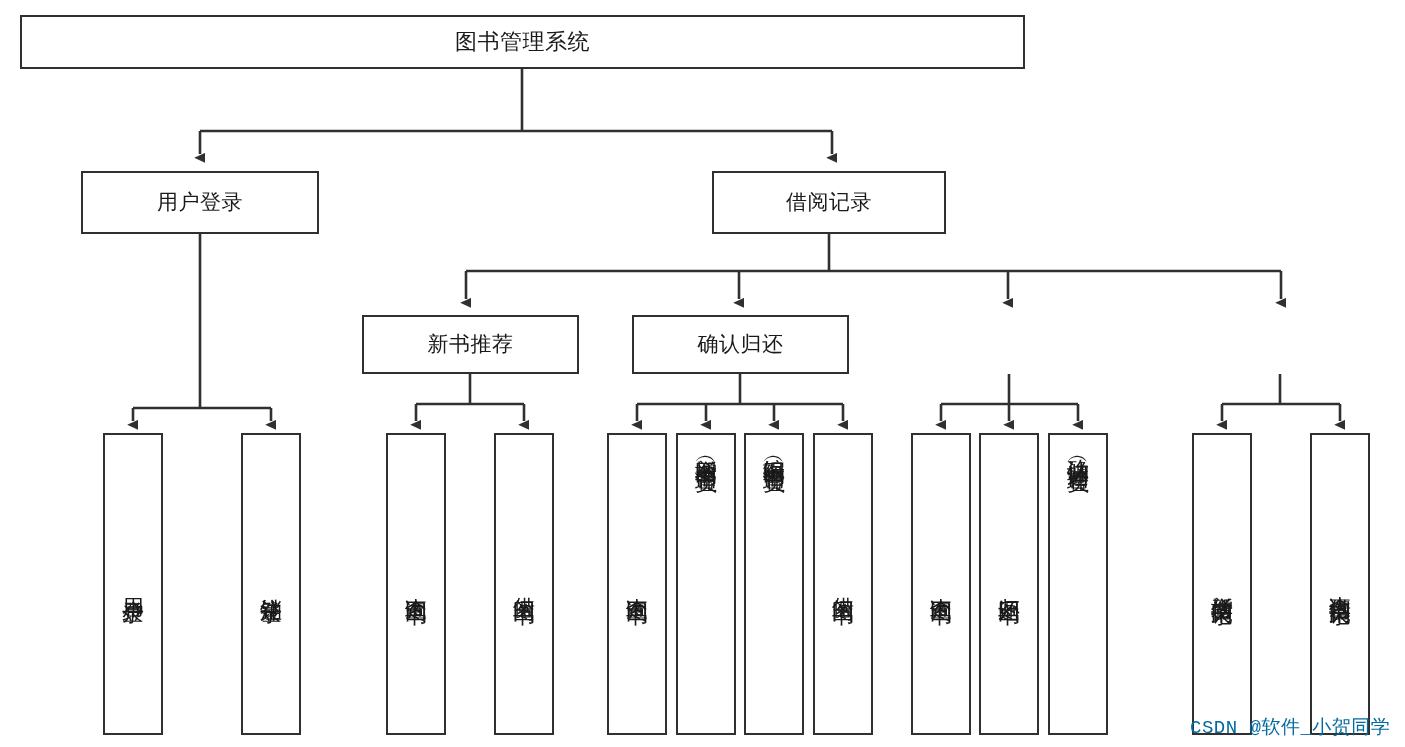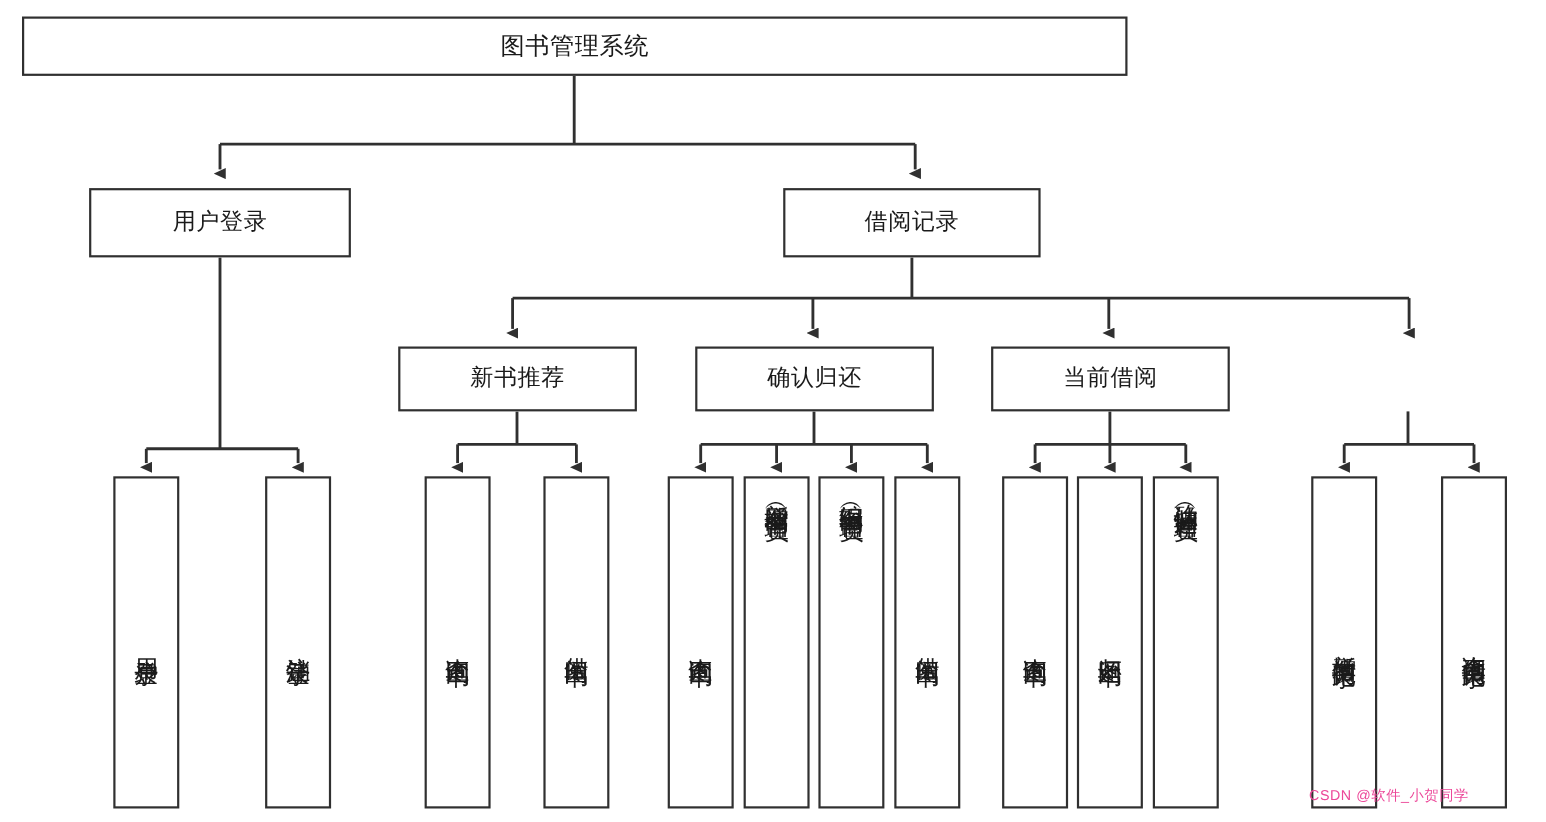--- a/index.html
+++ b/index.html
@@ -57,25 +57,25 @@
     font-size: 22px;
     line-height: 1.18;
     letter-spacing: 2px;
     max-height: 290px;
     white-space: normal;
   }
   
   .node.vert.center { align-items: center; padding-top: 0; }
   .watermark {
     position: absolute;
-    color: #ec4899;
-    font-size: 13px;
+    color: #0369a1;
+    font-size: 19px;
     white-space: nowrap;
     letter-spacing: 0.5px;
-    font-family: Liberation Sans, sans-serif;
+    font-family: Liberation Mono, monospace;
   }
 </style>
 </head>
 <body>
 
 <div id="canvas">
 
   <svg id="wires" viewBox="0 0 1405 747" xmlns="http://www.w3.org/2000/svg">
     <defs>
       <marker id="arrow" markerWidth="10" markerHeight="11" refX="1.2" refY="5.2" orient="auto" markerUnits="userSpaceOnUse">
@@ -137,23 +137,20 @@
   <div class="node horiz" style="left:712px; top:171px; width:234px; height:63px;">
     <span class="label">借阅记录</span>
   </div>
 
   <div class="node horiz" style="left:362px; top:315px; width:217px; height:59px;">
     <span class="label">新书推荐</span>
   </div>
   <div class="node horiz" style="left:632px; top:315px; width:217px; height:59px;">
     <span class="label">确认归还</span>
   </div>
-  <div class="node horiz" style="left:901px; top:315px; width:217px; height:59px;">
-    <span class="label">当前借阅</span>
-  </div>
 
   <div class="node vert center" style="left:103px; top:433px; width:60px; height:302px;">
     <span class="label">用户登录</span>
   </div>
   <div class="node vert center" style="left:241px; top:433px; width:60px; height:302px;">
     <span class="label">注销登录</span>
   </div>
 
   <div class="node vert center" style="left:386px; top:433px; width:60px; height:302px;">
     <span class="label">查询图书</span>

